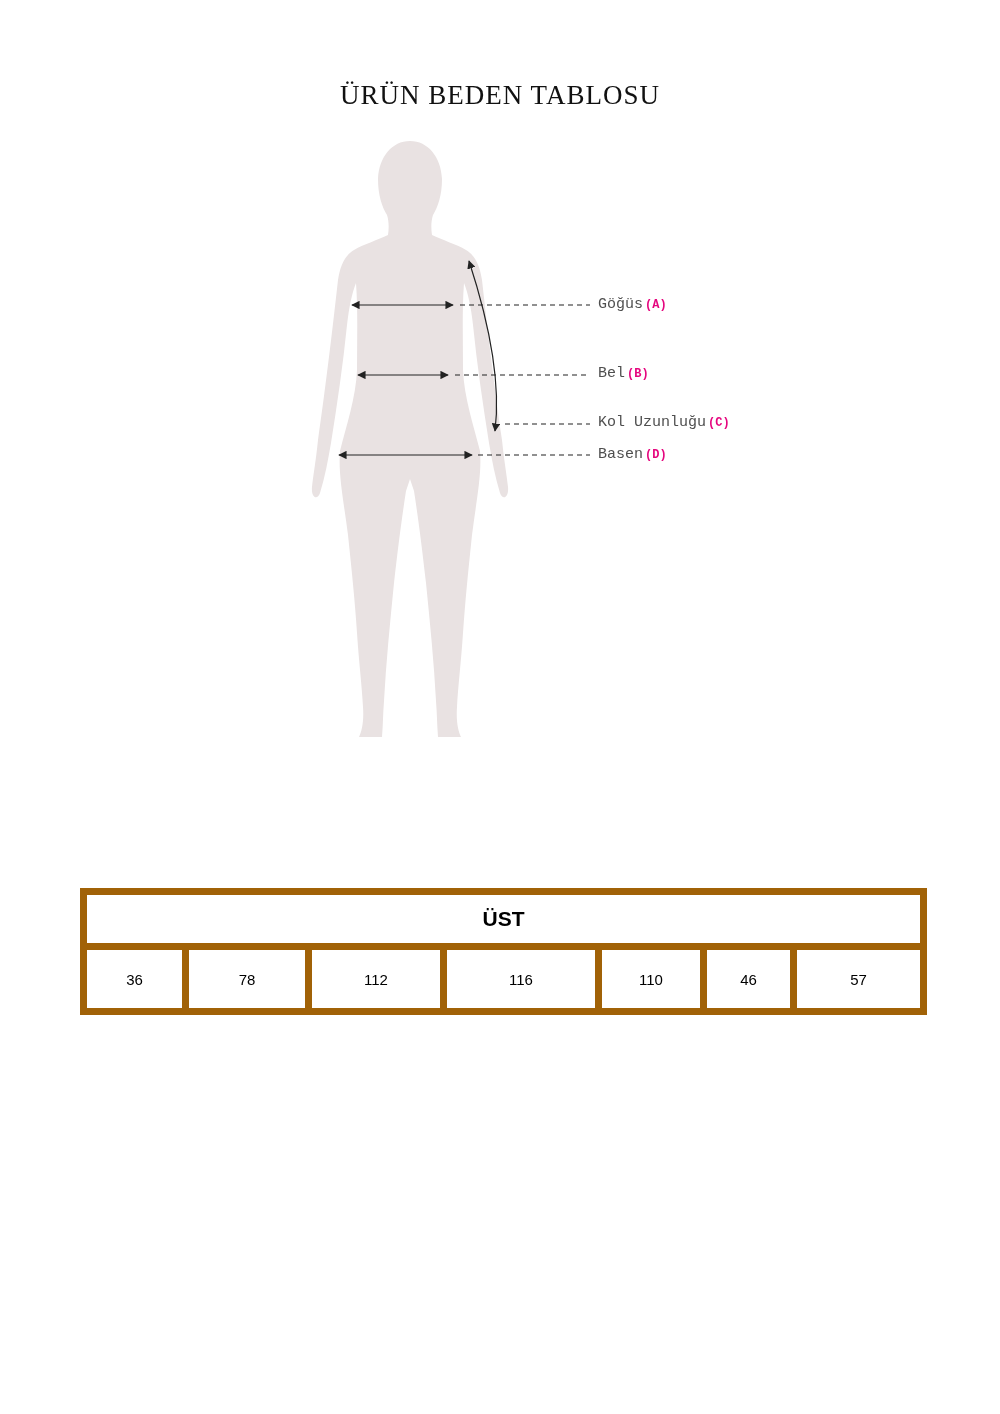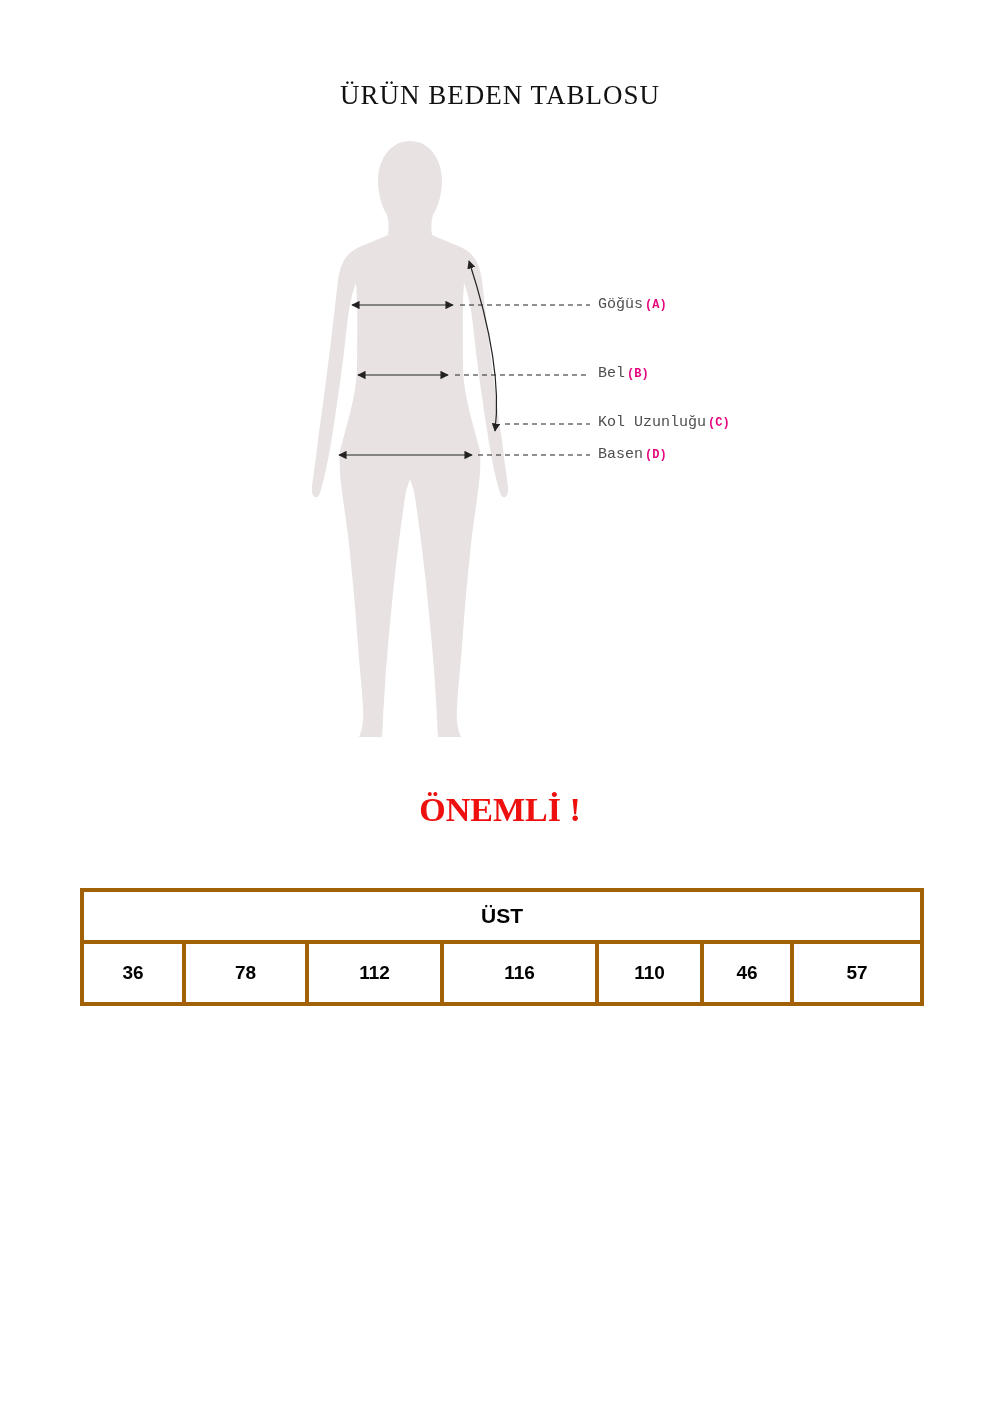--- a/index.html
+++ b/index.html
@@ -12,24 +12,24 @@
   .meas-label{position:absolute;font-size:15px;color:#4f4f4f;white-space:nowrap;
         font-family:Liberation Mono, monospace;}
   .meas-label .code{color:#e5067e;font-size:12px;font-weight:700;margin-left:2px;}
   .warn-heading{position:absolute;top:791px;left:0;width:1000px;text-align:center;
         font-family:"Liberation Serif",serif;font-size:34px;font-weight:700;color:#ee0f0f;}
   .warn-sub{position:absolute;top:844px;left:0;width:1000px;text-align:center;
         font-family:"Liberation Serif",serif;font-size:24px;font-weight:700;color:#ee0f0f;
         letter-spacing:0.3px;}
   table.size-table{position:absolute;left:80px;top:888px;width:840px;border-collapse:collapse;
         table-layout:fixed;color:#000;font-family:"Liberation Sans",sans-serif;}
-  .size-table th,.size-table td{border:4px solid #a16207;text-align:center;vertical-align:middle;}
+  .size-table th,.size-table td{border:7px solid #a16207;text-align:center;vertical-align:middle;}
   .size-table .t-title{height:46px;font-size:21px;font-weight:700;}
   .size-table thead tr.t-head th{height:72px;font-size:20px;font-weight:700;white-space:pre-line;}
-  .size-table tbody td{height:56px;font-size:19px;font-weight:700;}
+  .size-table tbody td{height:56px;font-size:15px;font-weight:400;}
 </style>
 </head>
 <body>
 
 <div class="page">
 
   <div class="page-title">ÜRÜN BEDEN TABLOSU</div>
 
   <div class="figure-wrap">
     <svg width="400" height="615" viewBox="0 0 400 615">
@@ -108,21 +108,20 @@
   <div class="meas-label" style="left:598px;top:365px;">
     <span>Bel</span><span class="code">(B)</span>
   </div>
   <div class="meas-label" style="left:598px;top:414px;">
     <span>Kol Uzunluğu</span><span class="code">(C)</span>
   </div>
   <div class="meas-label" style="left:598px;top:446px;">
     <span>Basen</span><span class="code">(D)</span>
   </div>
 
-  <div class="warn-heading">ÖNEMLİ !</div>
 
   <table class="size-table">
     <colgroup>
       <col style="width:102px">
         <col style="width:123px">
         <col style="width:135px">
       <col style="width:155px">
         <col style="width:105px">
         <col style="width:90px">
       <col style="width:130px">

